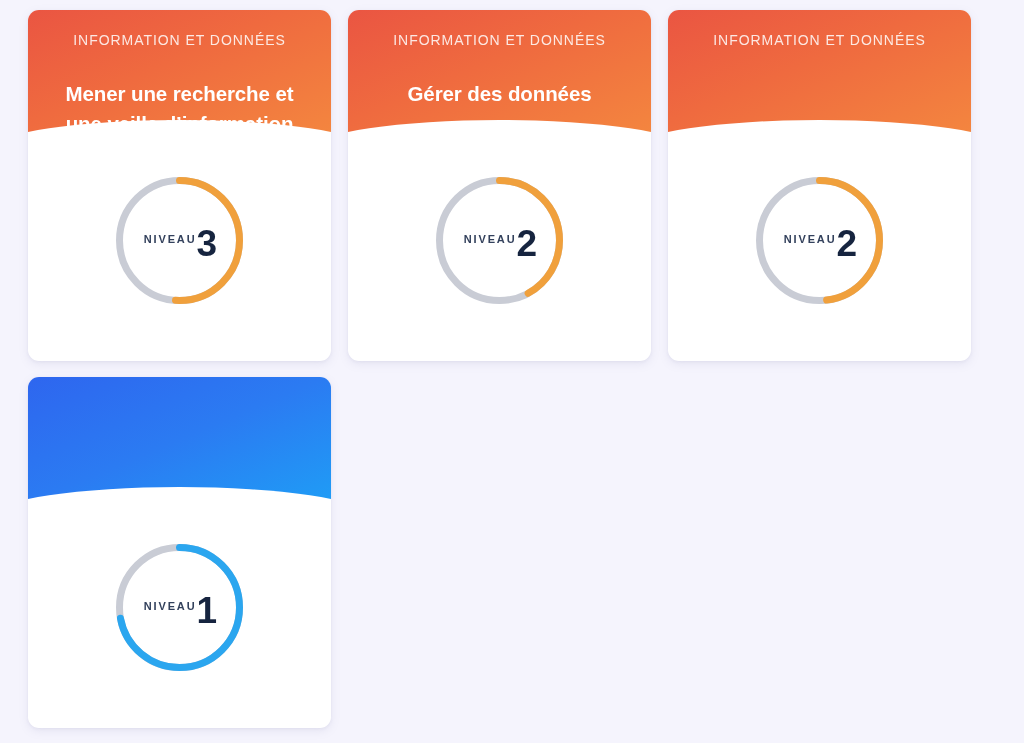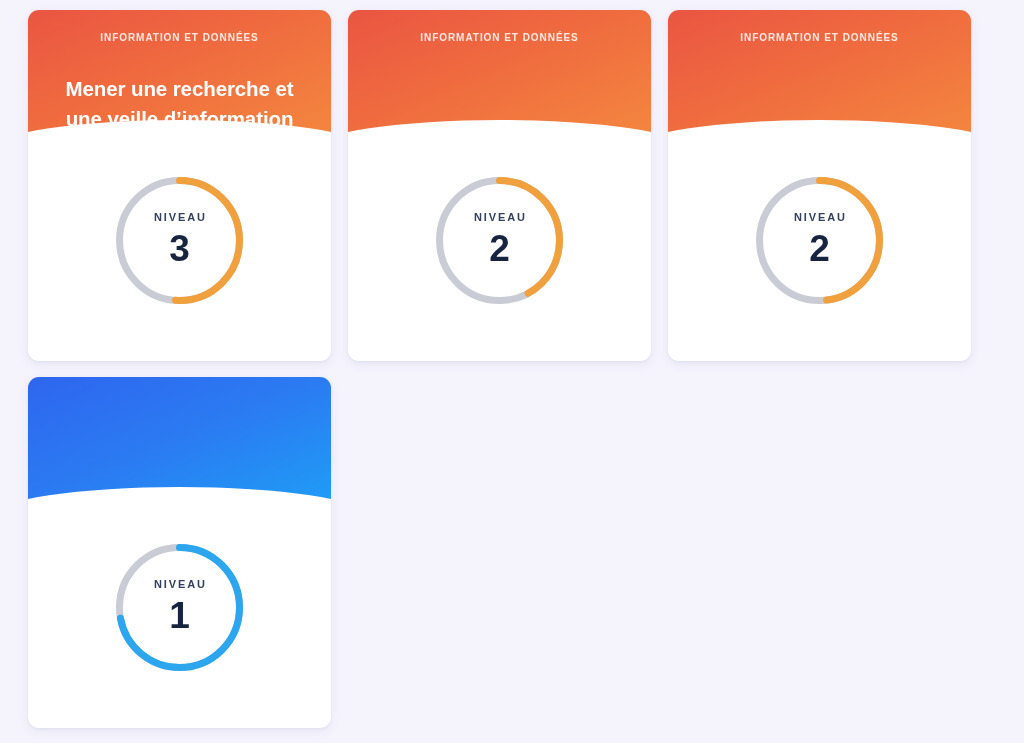--- a/index.html
+++ b/index.html
@@ -64,22 +64,22 @@
     position: absolute;
     left: -11%;
     bottom: -30px;
     width: 122%;
     height: 56px;
     background: #ffffff;
     border-radius: 50%;
   }
 
   .eyebrow {
-    font-size: 10px;
-    font-weight: bold;
+    font-size: 14px;
+    font-weight: normal;
     letter-spacing: 0.95px;
     color: rgba(255, 255, 255, 0.85);
     text-transform: uppercase;
     line-height: 1.2;
   }
 
   .card-title {
     margin-top: 30px;
     font-size: 20.5px;
     font-weight: bold;
@@ -120,21 +120,21 @@
   .gauge-value {
     fill: none;
     stroke-width: 7;
     stroke-linecap: round;
   }
 
   .gauge-label-wrap {
     position: absolute;
     inset: 0;
     display: flex;
-    flex-direction: column;
+    flex-direction: row;
     align-items: center;
     justify-content: center;
     padding-bottom: 2px;
   }
 
   .gauge-caption {
     font-size: 11px;
     font-weight: bold;
     letter-spacing: 1.85px;
     color: #33415c;
@@ -172,20 +172,21 @@
             <div class="gauge-caption">NIVEAU</div>
             <div class="gauge-number">3</div>
           </div>
         </div>
       </div>
     </div>
 
     <div class="card">
       <div class="card-header theme-orange">
         <div class="eyebrow">INFORMATION ET DONNÉES</div>
+        <div class="card-title">Gérer des données</div>
         <div class="header-curve"></div>
       </div>
       <div class="gauge-area">
         <div class="gauge">
           <svg viewBox="0 0 131 131">
             <circle class="gauge-track" cx="65.5" cy="65.5" r="60" stroke="#c9ccd5"></circle>
             <circle class="gauge-value" cx="65.5" cy="65.5" r="60" stroke="#f0a03c" stroke-dasharray="158.33626974092556 218.6548486898496" stroke-dashoffset="0"></circle>
           </svg>
           <div class="gauge-label-wrap">
             <div class="gauge-caption">NIVEAU</div>

